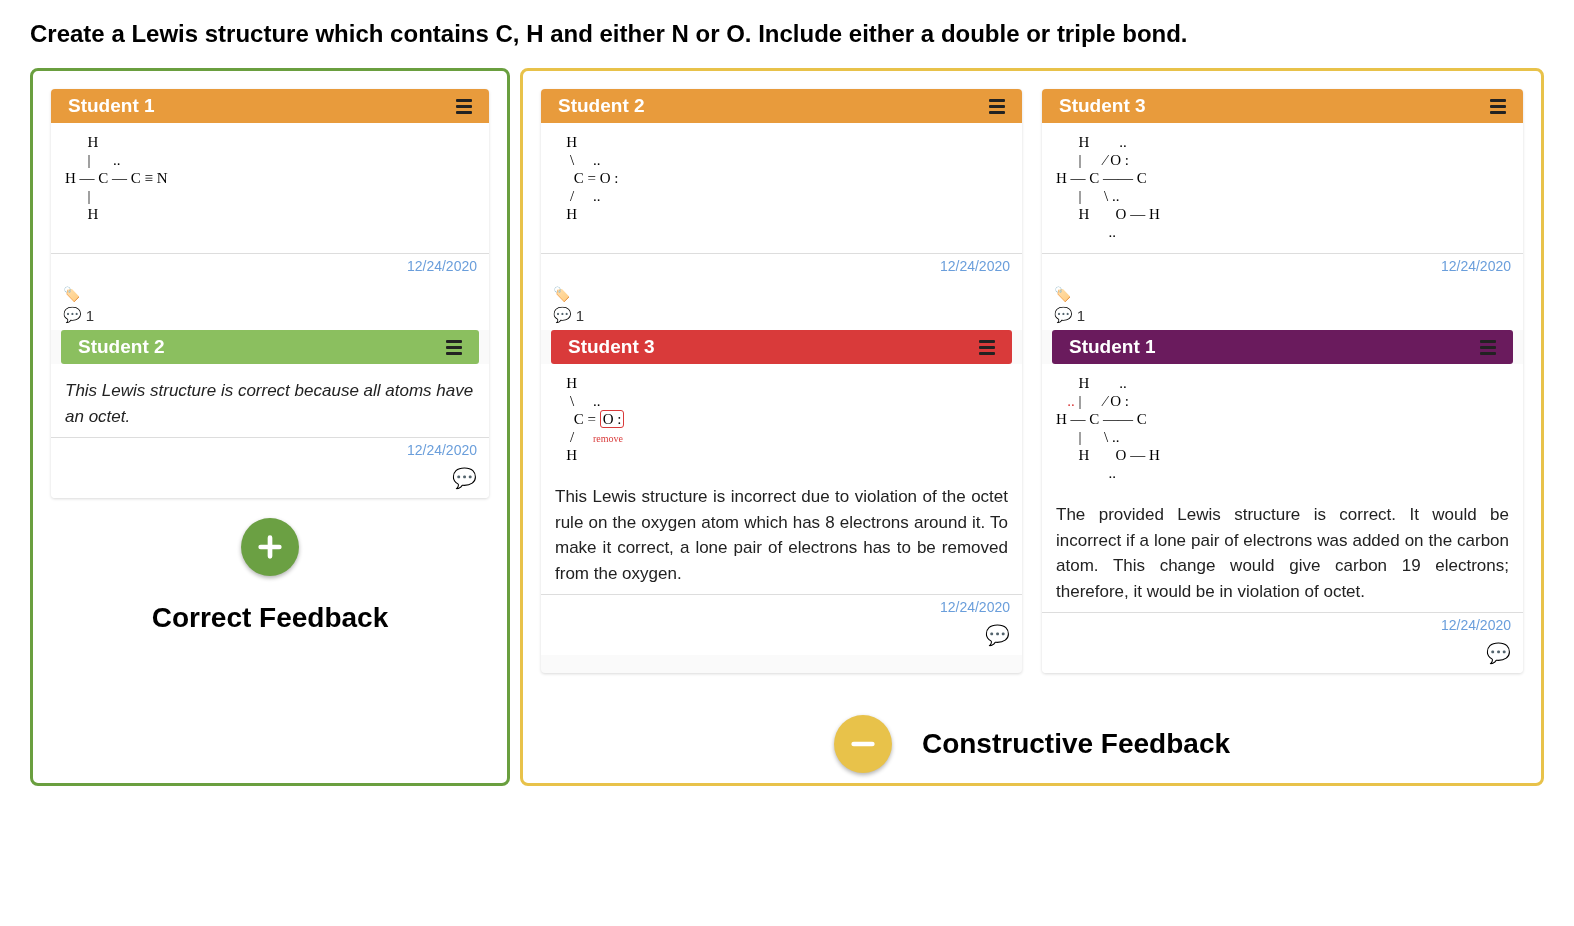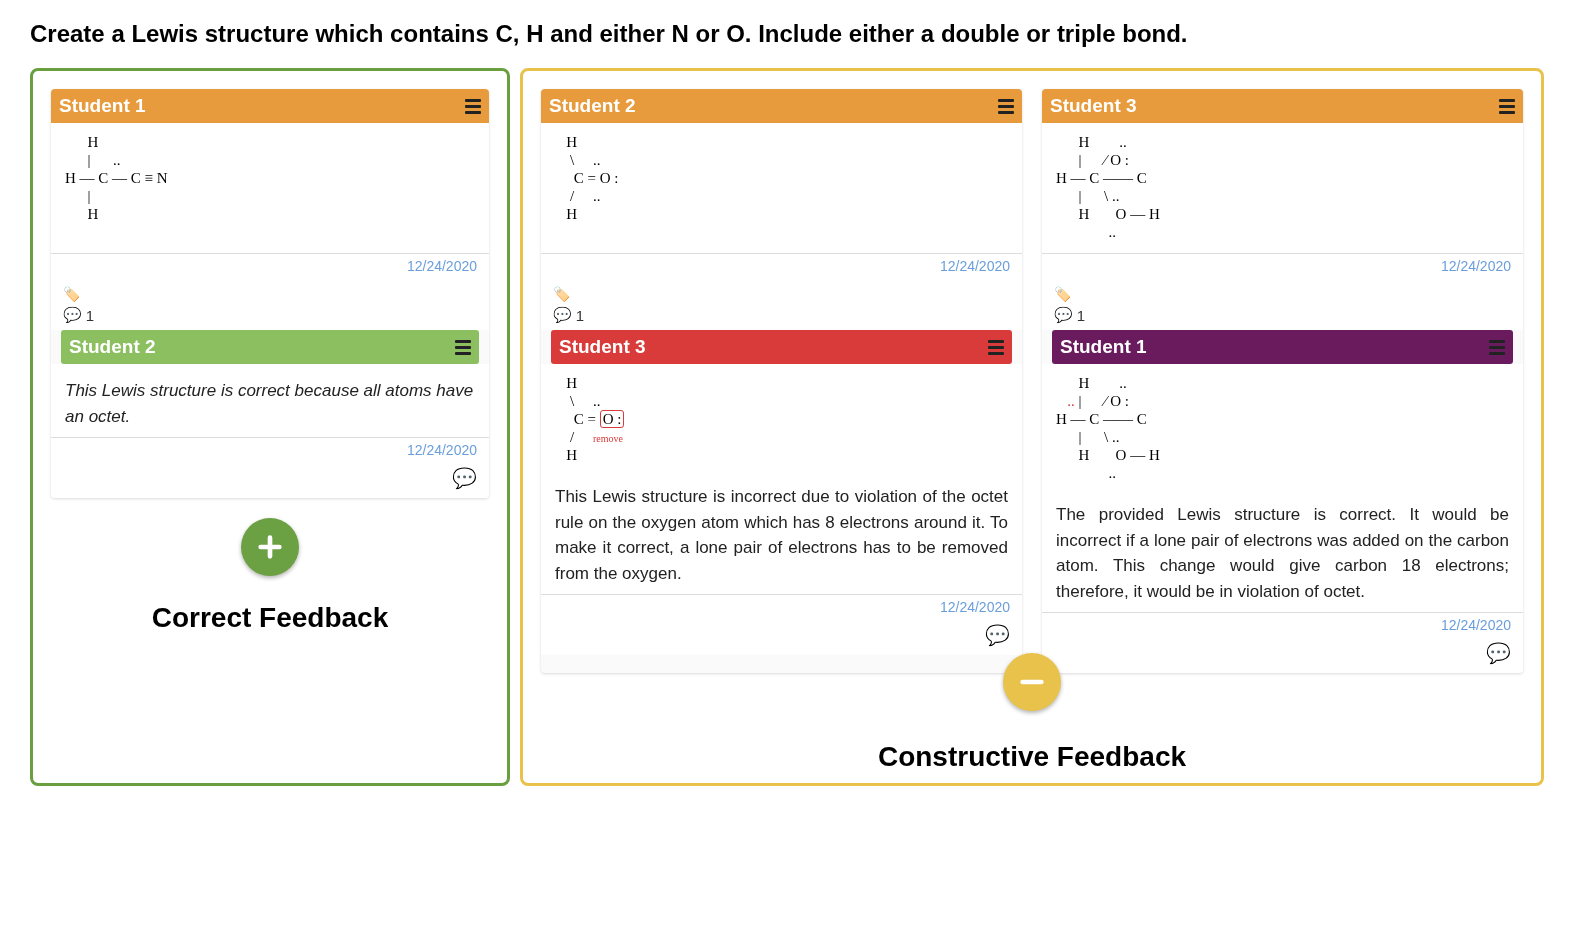--- a/index.html
+++ b/index.html
@@ -32,21 +32,21 @@
     background: #fafafa;
     border-radius: 4px;
     box-shadow: 0 1px 3px rgba(0,0,0,0.15);
     margin-bottom: 20px;
     overflow: hidden;
   }
   .card-header {
     display: flex;
     align-items: center;
     justify-content: space-between;
-    padding: 6px 8px;
+    padding: 6px 17px;
     color: #fff;
     font-weight: 700;
     font-size: 19px;
   }
   .card-header.orange { background: #e89b3c; }
   .card-header.light-green { background: #8bbf5f; }
   .card-header.red { background: #d93a3a; }
   .card-header.purple { background: #6a1b5d; }
   .menu-icon {
     display: flex;
@@ -131,21 +131,20 @@
   .circle-btn svg { width: 28px; height: 28px; }
   .bottom-row {
     position: absolute;
     bottom: 10px;
     left: 0;
     right: 0;
     display: flex;
     align-items: center;
     justify-content: center;
     gap: 30px;
-    flex-direction: column;
   }
   .lewis {
     font-family: Georgia, serif;
     font-size: 15px;
     white-space: pre;
     line-height: 1.2;
   }
 </style>
 </head>
 <body>
@@ -281,21 +280,21 @@
           </div>
       </div>
       <div class="card-body" style="min-height:auto;">
         <div class="lewis">      H        ..
    <span style="color:#d93a3a;">..</span> |      ⁄ O :
 H — C —— C
       |      \ ..
       H       O — H
               ..</div>
       </div>
-      <div class="card-body feedback-text" style="min-height:auto;">The provided Lewis structure is correct. It would be incorrect if a lone pair of electrons was added on the carbon atom. This change would give carbon 18 electrons; therefore, it would be in violation of octet.</div>
+      <div class="card-body feedback-text" style="min-height:auto;">The provided Lewis structure is correct. It would be incorrect if a lone pair of electrons was added on the carbon atom. This change would give carbon 19 electrons; therefore, it would be in violation of octet.</div>
       <div class="card-footer">12/24/2020</div>
       <div class="comment-icon">💬</div>
     </div>
 
     <div class="bottom-row">
       <div class="circle-btn minus" style="margin:0;">
         <svg viewBox="0 0 24 24">
             <path d="M4 12h16" stroke="#fff" stroke-width="4" stroke-linecap="round"></path>
           </svg>
       </div>

